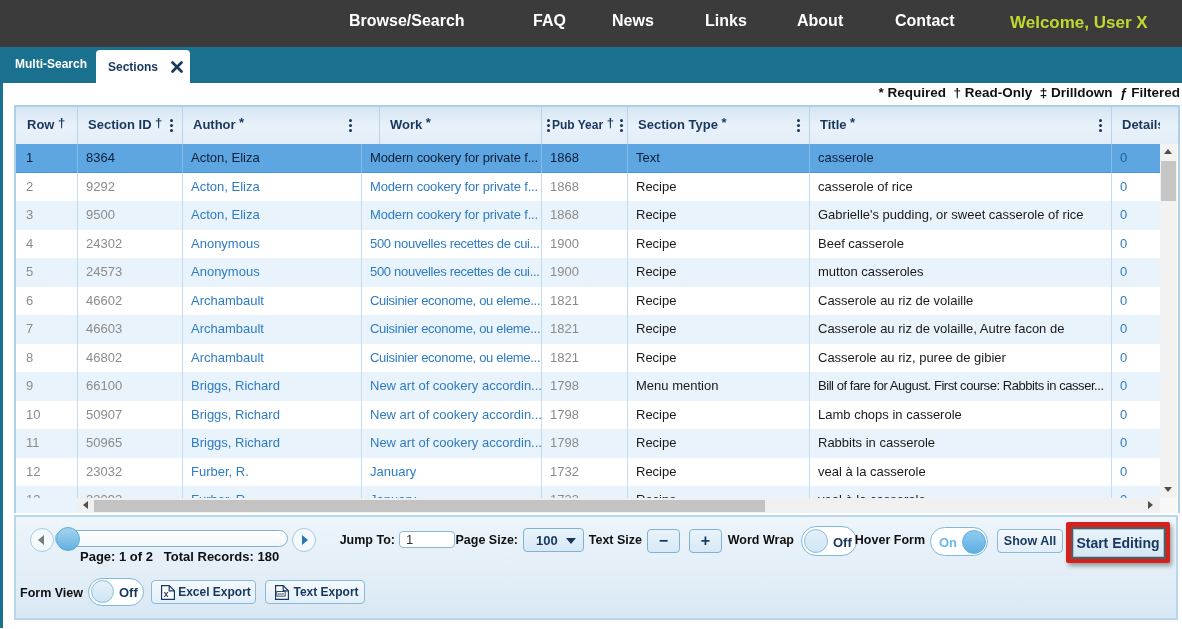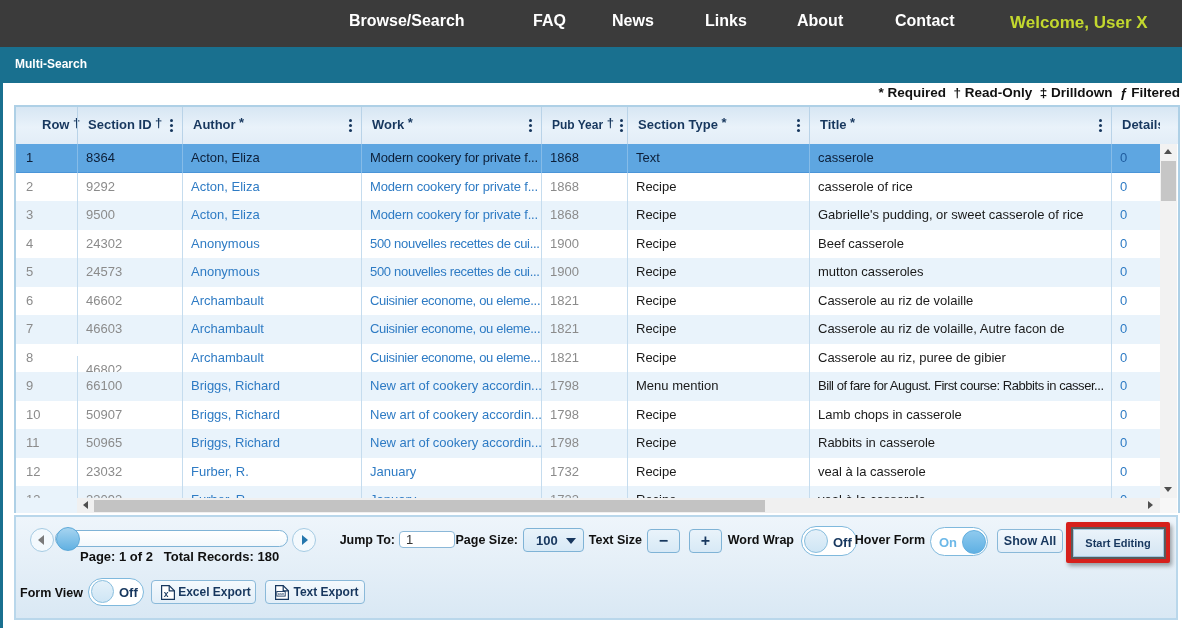--- a/index.html
+++ b/index.html
@@ -54,53 +54,59 @@
 #sthumb{position:absolute;left:40px;top:9.5px;width:24px;height:24px;border-radius:50%;background:linear-gradient(180deg,#a6d4f0,#62b1e2);border:1px solid #5ba8d8;box-sizing:border-box;}
 .input{position:absolute;background:#fff;border:1px solid #8bb8d8;border-radius:4px;box-sizing:border-box;font-size:13px;color:#333;}
 .sq{position:absolute;width:33px;height:24px;border-radius:4px;background:linear-gradient(180deg,#e9f3fa,#d7e9f6);border:1px solid #7fb3d6;box-sizing:border-box;color:#17375e;font-weight:700;text-align:center;}
 .pill{position:absolute;background:#fff;border:1.5px solid #7fb9dd;border-radius:15px;box-sizing:border-box;}
 .pill .knob{position:absolute;border-radius:50%;box-sizing:border-box;}
 .knob.off{background:linear-gradient(180deg,#e5f1f9,#cfe6f5);border:1px solid #88bede;}
 .knob.on{background:linear-gradient(180deg,#8fcaee,#5fb0e3);border:1px solid #62aede;}
 .btn{position:absolute;background:linear-gradient(180deg,#f4f9fd,#e2eef8);border:1.5px solid #8ab9d9;border-radius:4px;box-sizing:border-box;color:#17375e;font-weight:700;text-align:center;}
 #redbox{position:absolute;left:1050px;top:5px;width:104px;height:41px;background:#d6201c;border-radius:2px;box-shadow:2px 3px 4px rgba(0,0,0,.35);}
 #redbox .inner{position:absolute;left:4.5px;top:4.5px;right:4.5px;bottom:4.5px;background:#5a5a5a;}
-#redbox .btn2{position:absolute;left:6.5px;top:6.5px;right:6.5px;bottom:6.5px;background:linear-gradient(180deg,#eaf3fa,#d5e6f3);border:1px solid #9ec7e0;box-sizing:border-box;color:#17375e;font-weight:700;font-size:11px;text-align:center;line-height:26px;white-space:nowrap;}
+#redbox .btn2{position:absolute;left:6.5px;top:6.5px;right:6.5px;bottom:6.5px;background:linear-gradient(180deg,#eaf3fa,#d5e6f3);border:1px solid #9ec7e0;box-sizing:border-box;color:#17375e;font-weight:700;font-size:14px;text-align:center;line-height:26px;white-space:nowrap;}
 </style>
 </head>
 <body>
 <div class="abs" id="nav">
   <span class="item" style="left:349px;">Browse/Search</span>
   <span class="item" style="left:533px;">FAQ</span>
   <span class="item" style="left:612px;">News</span>
   <span class="item" style="left:705px;">Links</span>
   <span class="item" style="left:797px;">About</span>
   <span class="item" style="left:895px;">Contact</span>
   <span class="welcome" style="left:1010px;">Welcome, User X</span>
 </div>
 <div class="abs" id="tabs">
   <span class="t1">Multi-Search</span>
+  <div class="active">
+    <span class="lbl">Sections</span>
+    <svg style="position:absolute;left:75px;top:10.5px;" width="12" height="12" viewBox="0 0 12 12">
+        <path d="M1.5 1.5 L10.5 10.5 M10.5 1.5 L1.5 10.5" stroke="#17375e" stroke-width="2.6" stroke-linecap="round"></path>
+      </svg>
+  </div>
 </div>
 <div class="abs" id="leftbar"></div>
 <div class="abs" id="legend">* Required&nbsp; † Read-Only&nbsp; ‡ Drilldown&nbsp; ƒ Filtered</div>
 
 <div class="abs" id="tbl">
   <div id="thead">
-      <div class="hc first" style="left: 16px; width: 61px;">
+      <div class="hc first" style="left: 1px; width: 61px;">
         <span class="tx">Row<span class="sup">†</span></span>
       </div>
       <div class="hc" style="left: 61px; width: 105px;">
         <span class="tx">Section ID<span class="sup">†</span></span>
         <div class="dots" style="left:92px;"></div>
       </div>
       <div class="hc" style="left: 166px; width: 179px;">
         <span class="tx">Author<span class="sup">*</span></span>
         <div class="dots" style="left:166px;"></div>
       </div>
-      <div class="hc" style="left: 345px; width: 180px;">
+      <div class="hc" style="left: 363px; width: 180px;">
         <span class="tx">Work<span class="sup">*</span></span>
         <div class="dots" style="left:167px;"></div>
       </div>
       <div class="hc" style="left: 611px; width: 182px;">
         <span class="tx">Section Type<span class="sup">*</span></span>
         <div class="dots" style="left:169px;"></div>
       </div>
       <div class="hc" style="left: 525px; width: 86px;">
         <span class="tx" style="font-size:12px;">Pub Year<span class="sup">†</span></span>
         <div class="dots" style="left:78px;"></div>
@@ -179,21 +185,21 @@
         <div class="cell gray" style="left:61px;width:105px;">46603</div>
         <div class="cell lnk" style="left:166px;width:179px;">Archambault</div>
         <div class="cell lnk" style="left:345px;width:180px;"><span style="letter-spacing:-0.3px">Cuisinier econome, ou eleme...</span></div>
         <div class="cell gray" style="left:525px;width:86px;">1821</div>
         <div class="cell dark" style="left:611px;width:182px;">Recipe</div>
         <div class="cell dark" style="left:793px;width:302px;">Casserole au riz de volaille, Autre facon de</div>
         <div class="cell det det" style="left:1095px;width:49px;">0</div>
       </div>
       <div class="row " style="top: 199.5px;">
         <div class="cell gray first" style="left:0px;width:61px;padding-left:10px;">8</div>
-        <div class="cell gray" style="left:61px;width:105px;margin-top:12px;">46802</div>
+        <div class="cell gray" style="left:61px;width:105px;">46802</div>
         <div class="cell lnk" style="left:166px;width:179px;">Archambault</div>
         <div class="cell lnk" style="left:345px;width:180px;"><span style="letter-spacing:-0.3px">Cuisinier econome, ou eleme...</span></div>
         <div class="cell gray" style="left:525px;width:86px;">1821</div>
         <div class="cell dark" style="left:611px;width:182px;">Recipe</div>
         <div class="cell dark" style="left:793px;width:302px;">Casserole au riz, puree de gibier</div>
         <div class="cell det det" style="left:1095px;width:49px;">0</div>
       </div>
       <div class="row alt" style="top: 228px;">
         <div class="cell gray first" style="left:0px;width:61px;padding-left:10px;">9</div>
         <div class="cell gray" style="left:61px;width:105px;">66100</div>

